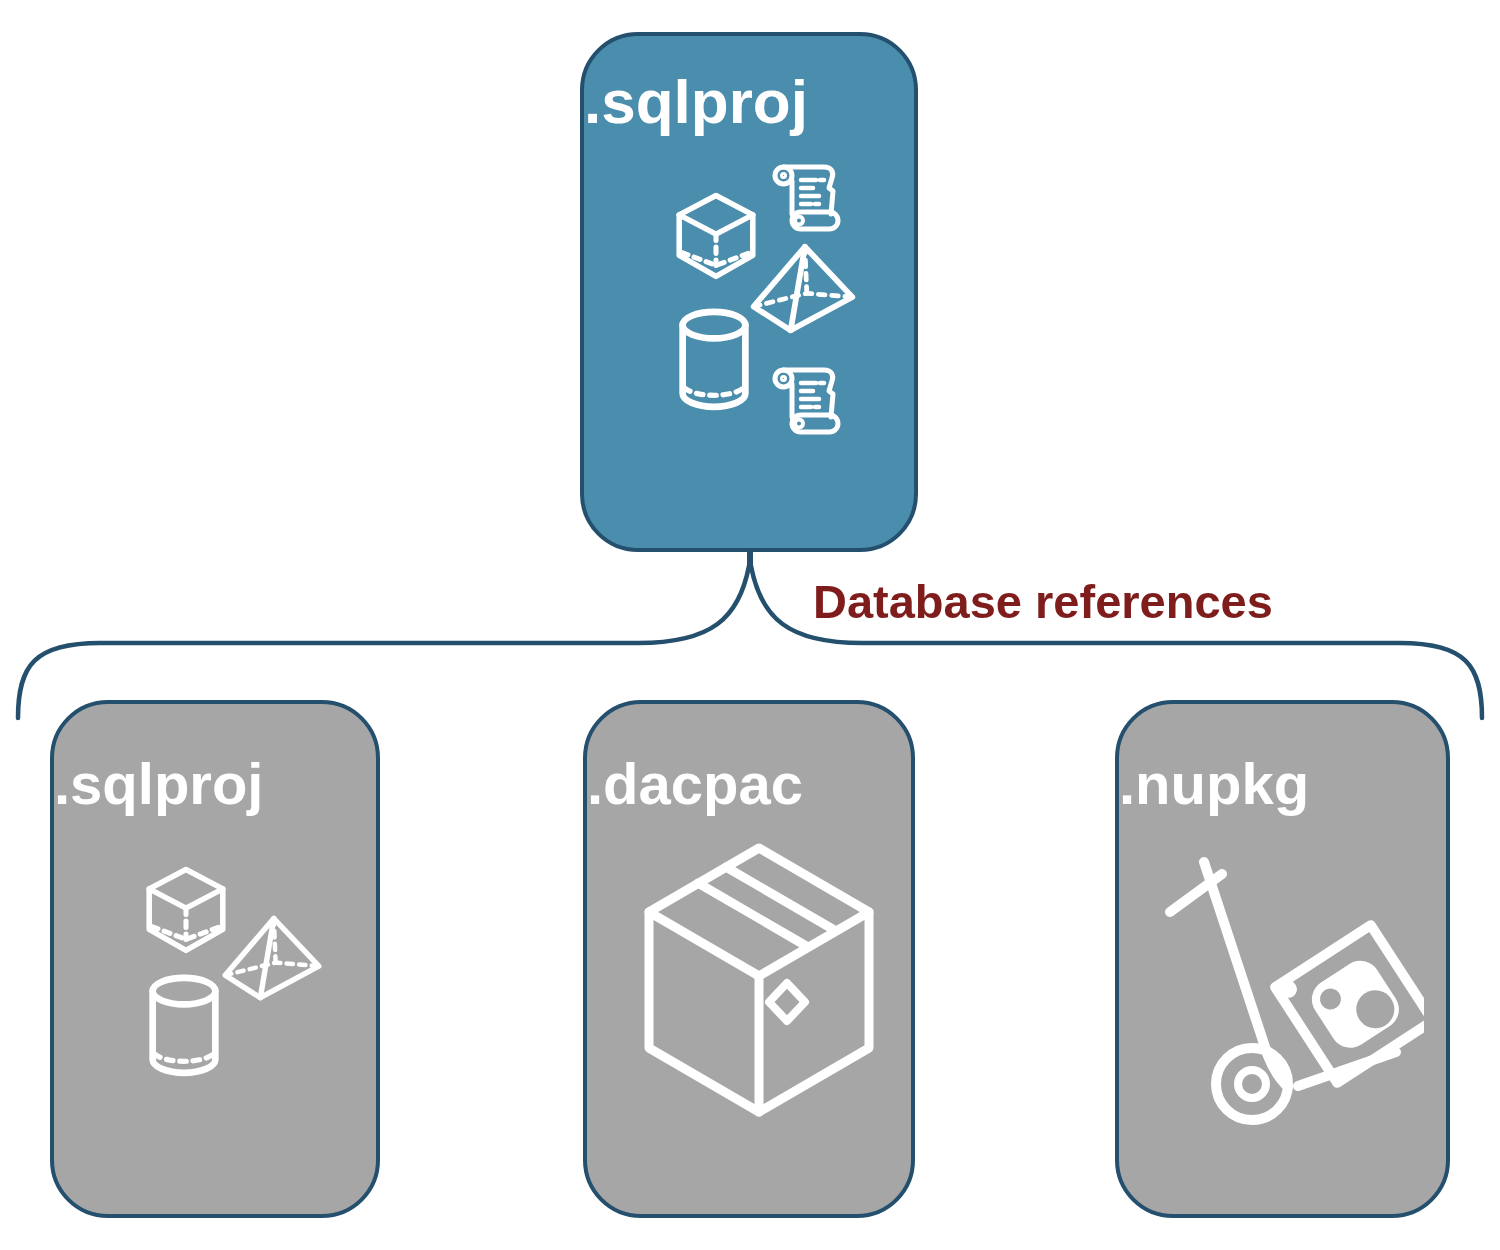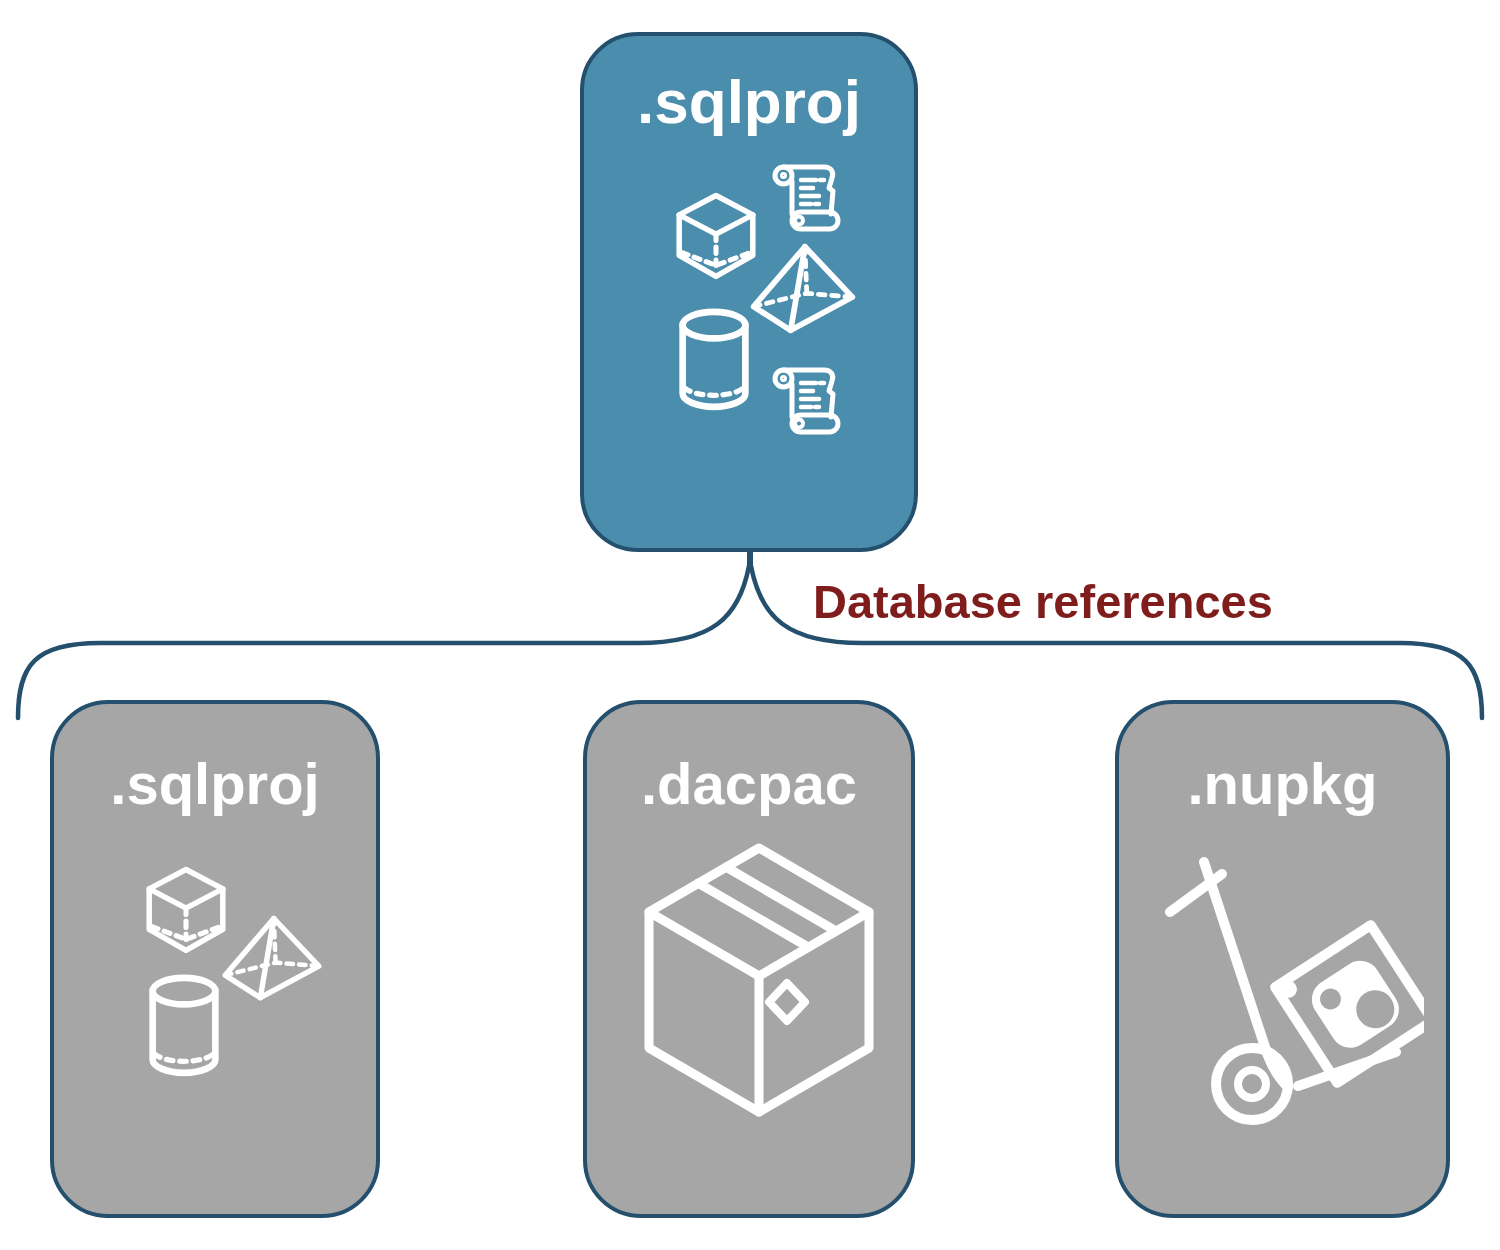--- a/index.html
+++ b/index.html
@@ -6,21 +6,21 @@
   #canvas{
     position:relative;width:1500px;height:1250px;background:#ffffff;overflow:hidden;
     font-family:"Liberation Sans","DejaVu Sans",sans-serif;
   }
   .card{
     position:absolute;box-sizing:border-box;border:4px solid #24506E;border-radius:58px;
   }
   .card.accent{background:#4A8DAD;}
   .card.muted{background:#A6A6A6;}
   .card-title{
-    text-align:center;color:#ffffff;font-weight:bold;letter-spacing:0px;
+    color:#ffffff;font-weight:bold;letter-spacing:0px;
     font-size:58px;margin-top:46px;user-select:none;
   }
   #root-card .card-title{font-size:62px;margin-top:30px;}
   .icon-svg{position:absolute;}
   #brace-svg{position:absolute;left:0;top:0;width:1500px;height:1250px;pointer-events:none;}
   #connector-label{
     position:absolute;left:813px;top:574px;width:480px;
     color:#7f1d1d;font-weight:bold;font-size:47px;white-space:nowrap;
   }
   svg{display:block;}

